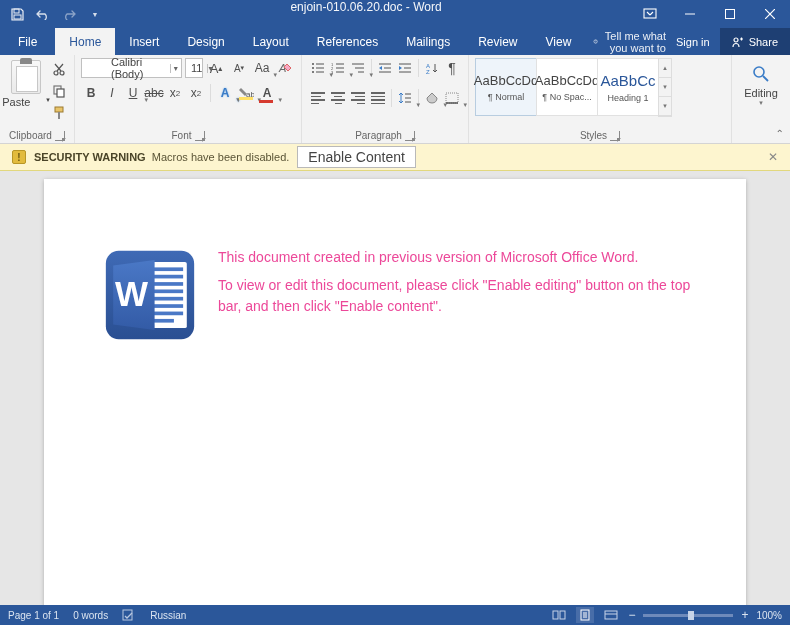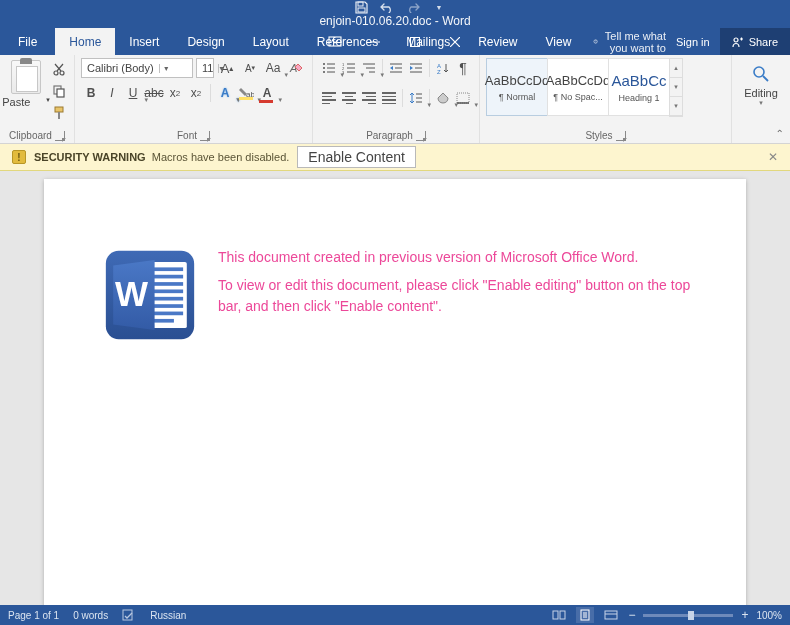--- a/index.html
+++ b/index.html
@@ -1,19 +1,19 @@
 <!DOCTYPE html>
 <html><head>
 <meta charset="utf-8">
 <style>
 * { margin: 0; padding: 0; box-sizing: border-box; font-family: "Segoe UI", Arial, sans-serif; }
 body { width: 790px; height: 625px; background: #e6e6e6; overflow: hidden; position: relative; }
 
 
-.titlebar { height: 28px; background: #2b579a; display: flex; align-items: center; color: #fff; font-size: 12px; flex-direction: column; }
+.titlebar { height: 28px; background: #2b579a; display: flex; color: #fff; font-size: 12px; }
 .titlebar .qat { display: flex; align-items: center; gap: 12px; padding-left: 10px; }
 .titlebar .qat-icon { width: 14px; height: 14px; display: flex; align-items: center; justify-content: center; opacity: 0.9; }
 .titlebar .title { flex: 1; text-align: center; font-size: 12px; opacity: 0.95; }
 .titlebar .winctrl { display: flex; align-items: center; }
 .titlebar .winbtn { width: 40px; height: 28px; display: flex; align-items: center; justify-content: center; }
 
 
 .menutabs { height: 27px; background: #2b579a; display: flex; align-items: stretch; color: #fff; font-size: 12px; }
 .menutab { padding: 0 14px; display: flex; align-items: center; cursor: pointer; }
 .menutab.file { padding: 0 18px; }
@@ -37,21 +37,21 @@
 .paste-icon::after { content: ""; position: absolute; top: 5px; left: 4px; width: 20px; height: 24px; background: #fff; border: 1px solid #c7c7c7; }
 .paste-label { font-size: 11px; color: #444; margin-top: 2px; display: flex; align-items: flex-start; gap: 16px; }
 .clip-side { display: flex; flex-direction: column; gap: 4px; padding-left: 4px; padding-top: 2px; }
 .smallicon { width: 18px; height: 18px; display: flex; align-items: center; justify-content: center; }
 
 
 .font-top { display: flex; align-items: center; gap: 3px; }
 .combo { height: 20px; background: #fff; border: 1px solid #c0c0c0; display: flex; align-items: center; font-size: 11px; color: #444; }
 .combo .val { padding: 0 5px; }
 .combo .arrow { border-left: 1px solid #c0c0c0; width: 14px; text-align: center; color: #666; font-size: 8px; }
-.font-name { width: 112px; }
+.font-name { width: 101px; padding-left: 24px; }
 .font-size { width: 18px; }
 .icon-btn { width: 20px; height: 20px; display: flex; align-items: center; justify-content: center; color: #505050; font-size: 12px; position: relative; }
 .font-mid { display: flex; align-items: center; gap: 1px; margin-top: 5px; }
 .font-col { display: flex; flex-direction: column; }
 .tinyarrow { font-size: 7px; color: #777; position: absolute; right: -5px; bottom: -1px; }
 .sep { width: 1px; height: 18px; background: #dcdcdc; margin: 0 3px; }
 
 
 .para-top, .para-bot { display: flex; align-items: center; gap: 0px; }
 .para-col { display: flex; flex-direction: column; gap: 5px; }

